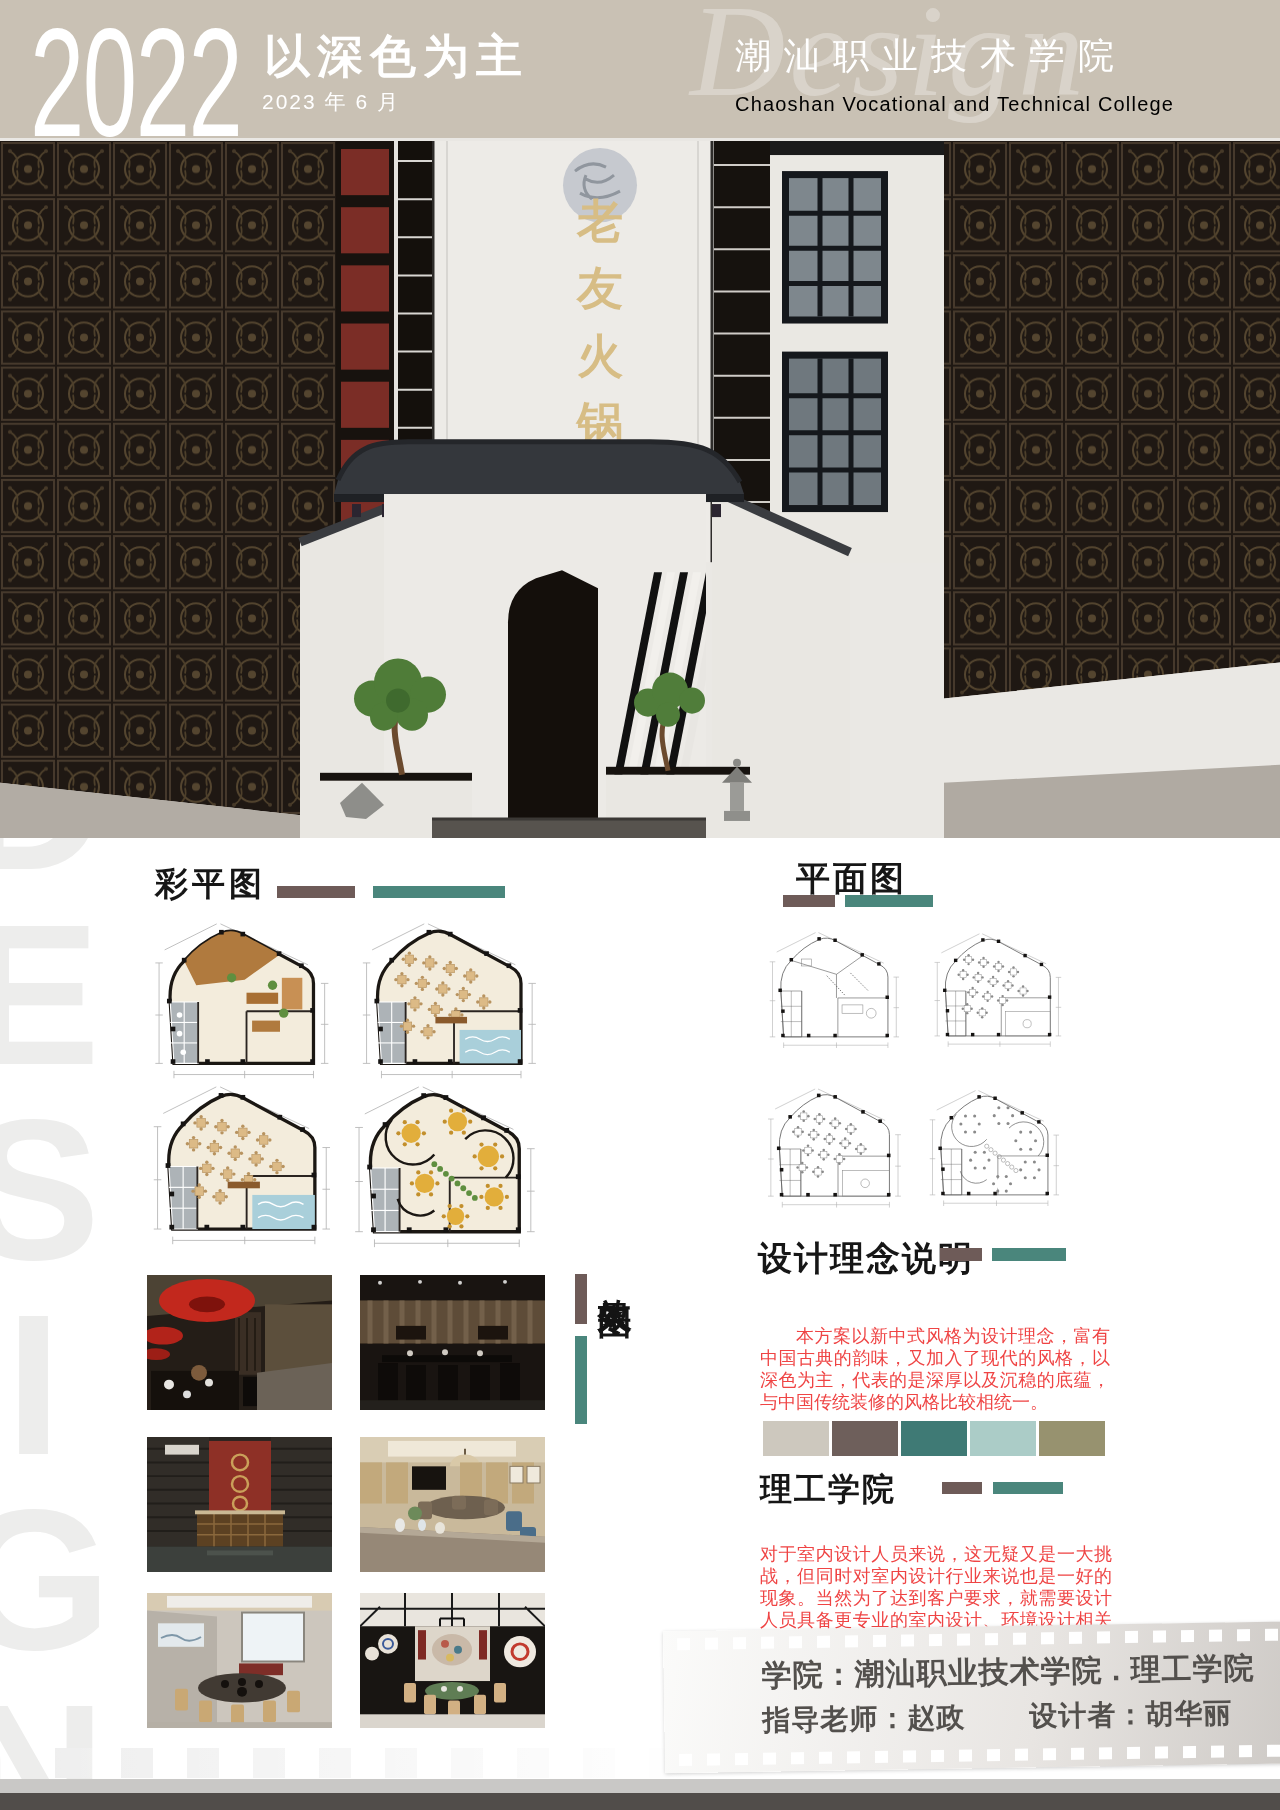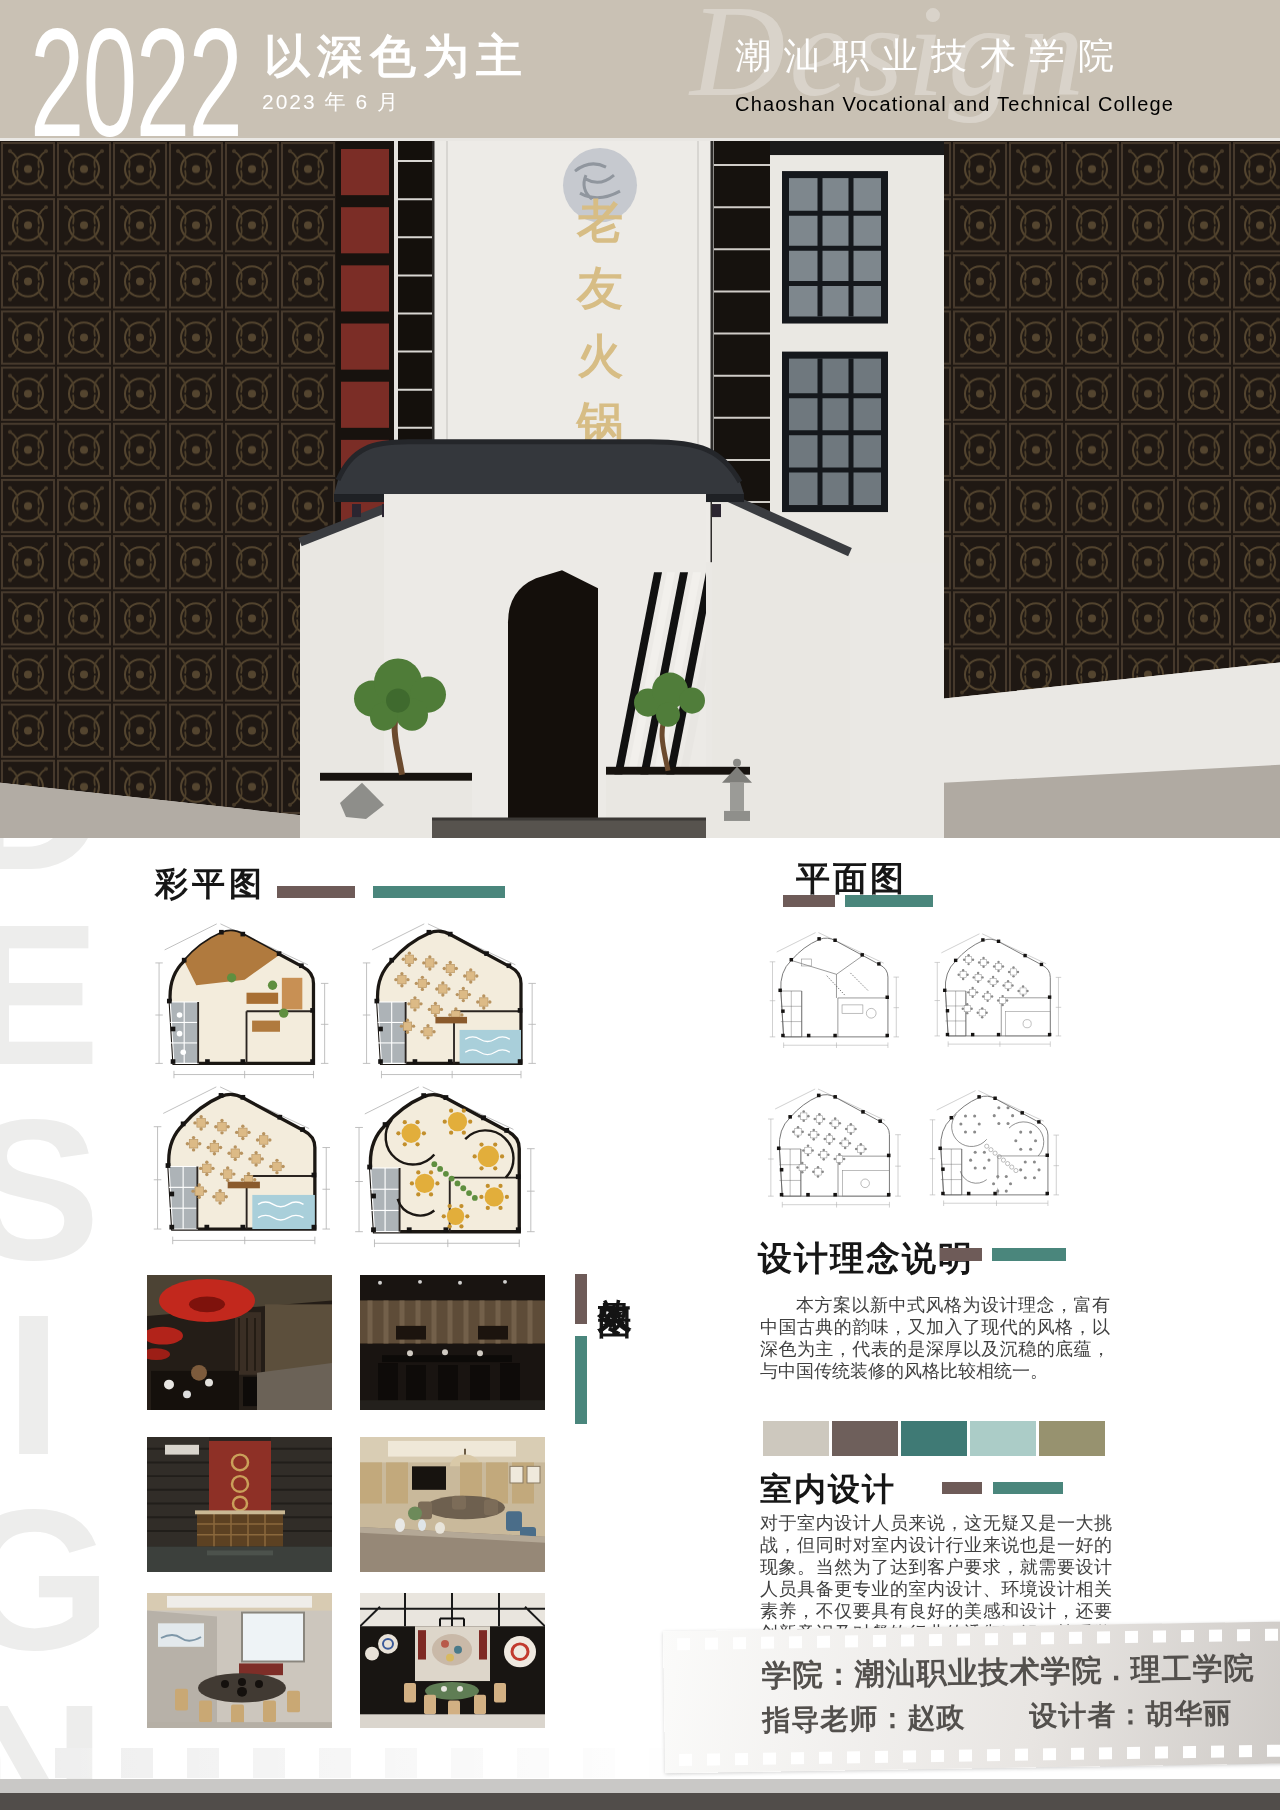--- a/index.html
+++ b/index.html
@@ -23,21 +23,21 @@
   .wm-vert{position:absolute;left:-42px;top:688px;writing-mode:vertical-rl;text-orientation:upright;
            font-size:200px;line-height:150px;font-weight:700;color:#ededec;letter-spacing:-28px;z-index:0;
            pointer-events:none;}
   
   .sec-title{position:absolute;font-weight:700;color:#161616;z-index:2;white-space:nowrap;}
   .bar{position:absolute;z-index:2;}
   
   .plan{position:absolute;z-index:2;}
   .plan svg{display:block;width:100%;height:100%;}
   
-  .para{position:absolute;font-family:"Liberation Serif",serif;color:#404040;z-index:2;text-align:justify;}
+  .para{position:absolute;font-family:"Liberation Serif",serif;color:#ef4444;z-index:2;text-align:justify;margin-top:31px;}
   
   .palette{position:absolute;left:763px;top:1421px;display:flex;gap:3px;z-index:2;}
   .swatch{width:66px;height:35px;}
   
   .render{position:absolute;width:185px;height:135px;overflow:hidden;z-index:2;background:#222;}
   .render svg{display:block;width:100%;height:100%;}
   
   .fx-label{position:absolute;left:592px;top:1272px;writing-mode:vertical-rl;text-orientation:upright;
             font-size:34px;font-weight:700;color:#141414;letter-spacing:4px;z-index:2;}
   
@@ -977,21 +977,21 @@
   <div class="para" style="left:760px;top:1294px;width:350px;font-size:18px;line-height:22px;text-indent:2em;">本方案以新中式风格为设计理念，富有中国古典的韵味，又加入了现代的风格，以深色为主，代表的是深厚以及沉稳的底蕴，与中国传统装修的风格比较相统一。</div>
 
   <div class="palette">
     <div class="swatch" style="background-color: rgb(205, 200, 190);"></div>
     <div class="swatch" style="background-color: rgb(110, 95, 91);"></div>
     <div class="swatch" style="background-color: rgb(63, 122, 117);"></div>
     <div class="swatch" style="background-color: rgb(171, 204, 199);"></div>
     <div class="swatch" style="background-color: rgb(151, 146, 111);"></div>
   </div>
 
-  <div class="sec-title" style="left:760px;top:1468px;font-size:32px;letter-spacing:2px;">室内设计</div>
+  <div class="sec-title" style="left:760px;top:1468px;font-size:32px;letter-spacing:2px;">理工学院</div>
   <div class="bar" style="left: 942px; top: 1482px; width: 40px; height: 12px; background-color: rgb(110, 91, 88);"></div>
   <div class="bar" style="left: 993px; top: 1482px; width: 70px; height: 12px; background-color: rgb(74, 134, 124);"></div>
   <div class="para" style="left:760px;top:1512px;width:352px;font-size:18px;line-height:22px;">对于室内设计人员来说，这无疑又是一大挑战，但同时对室内设计行业来说也是一好的现象。当然为了达到客户要求，就需要设计人员具备更专业的室内设计、环境设计相关素养，不仅要具有良好的美感和设计，还要创新意识及对餐饮行业的透彻了解，熟悉装饰工程流程和工艺。</div>
 
   <div class="bar" style="left: 575px; top: 1274px; width: 12px; height: 50px; background-color: rgb(110, 91, 88);"></div>
   <div class="bar" style="left: 575px; top: 1336px; width: 12px; height: 88px; background-color: rgb(74, 134, 124);"></div>
   <div class="fx-label">效果图</div>
 
   <div class="render" style="left:147px;top:1275px;">
     <svg viewBox="0 0 185 138" preserveAspectRatio="none">

